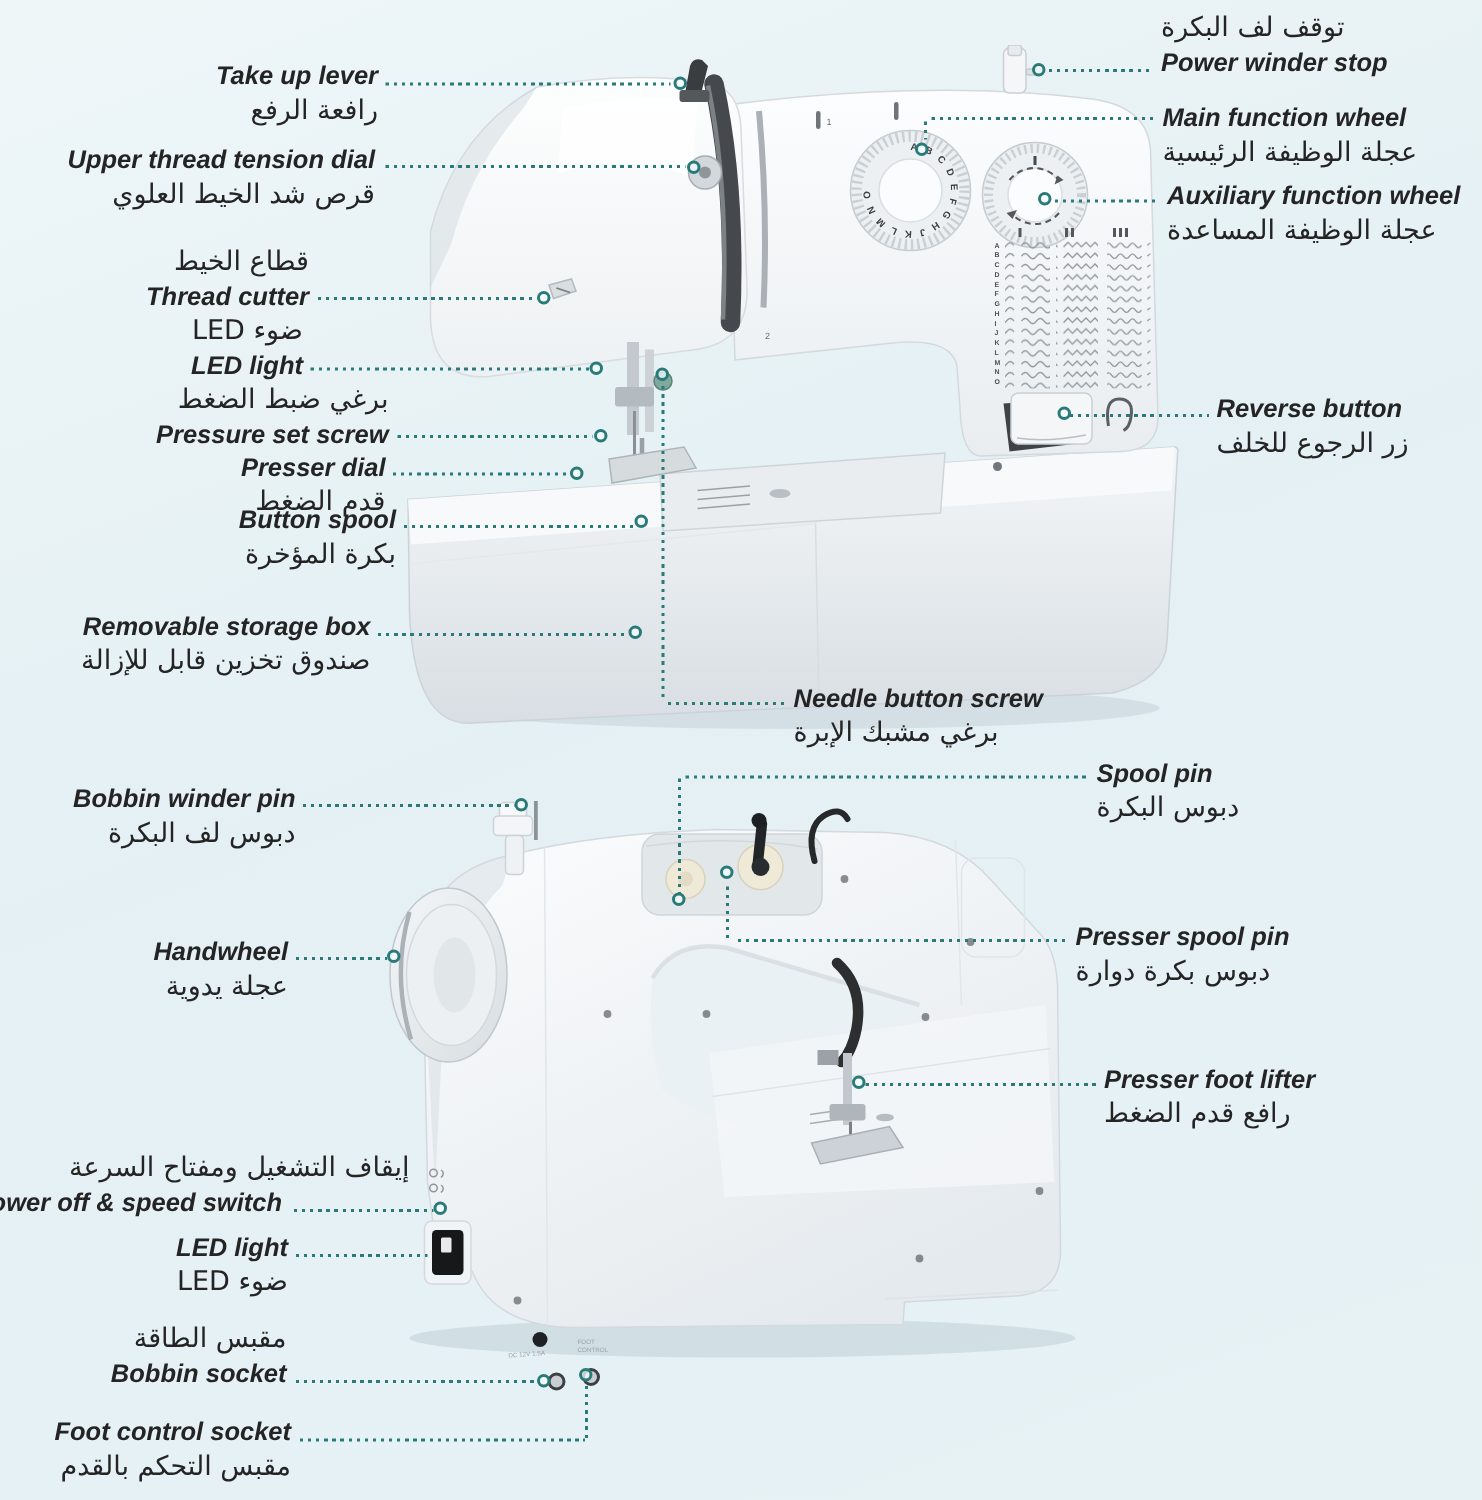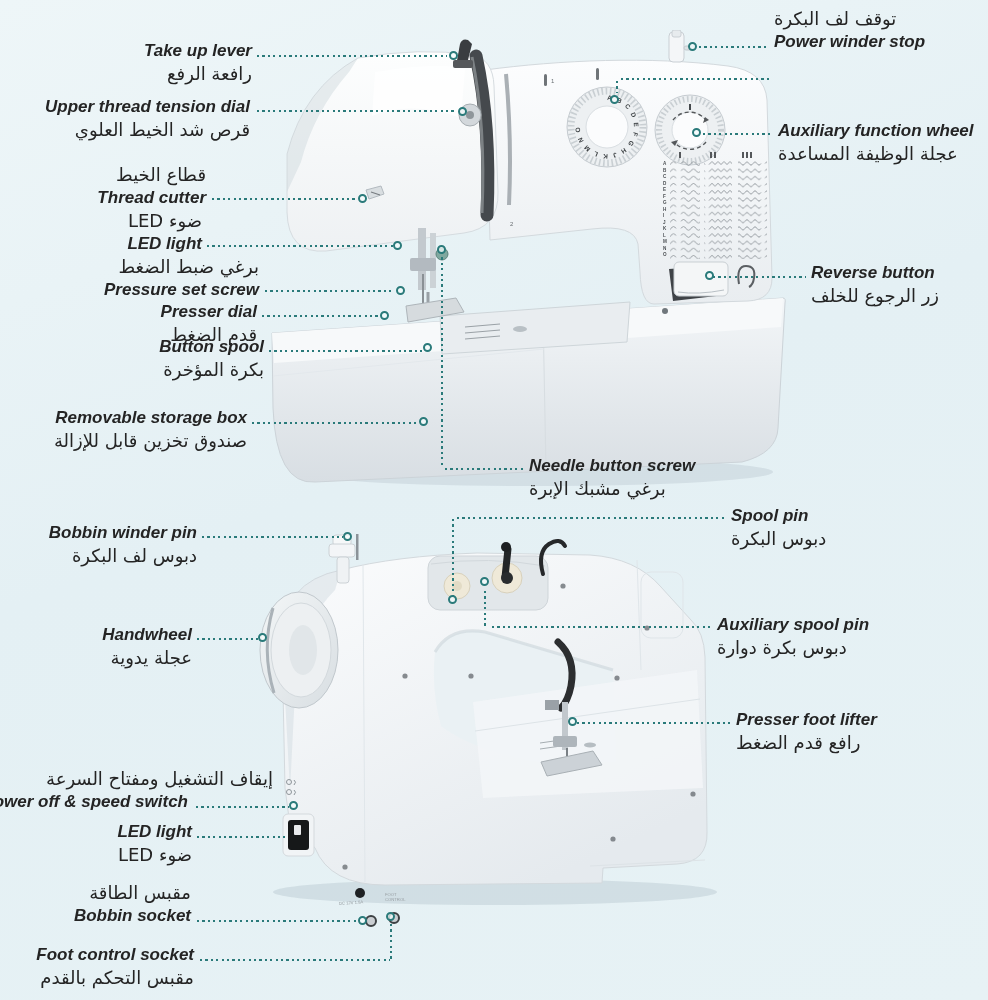--- a/index.html
+++ b/index.html
@@ -403,20 +403,24 @@
     <span class="ar">بكرة المؤخرة</span>
   </div>
   <div class="label r-al" style="right:741px;top:407px">
     <span class="en">Removable storage box</span>
     <span class="ar">صندوق تخزين قابل للإزالة</span>
   </div>
   <div class="label l-al" style="left:774px;top:6px">
     <span class="ar">توقف لف البكرة</span>
     <span class="en">Power winder stop</span>
   </div>
+  <div class="label l-al" style="left:775px;top:68px">
+    <span class="en">Main function wheel</span>
+    <span class="ar">عجلة الوظيفة الرئيسية</span>
+  </div>
   <div class="label l-al" style="left:778px;top:120px">
     <span class="en">Auxiliary function wheel</span>
     <span class="ar">عجلة الوظيفة المساعدة</span>
   </div>
   <div class="label l-al" style="left:811px;top:262px">
     <span class="en">Reverse button</span>
     <span class="ar">زر الرجوع للخلف</span>
   </div>
   <div class="label l-al" style="left:529px;top:455px">
     <span class="en">Needle button screw</span>
@@ -428,21 +432,21 @@
   </div>
   <div class="label l-al" style="left:731px;top:505px">
     <span class="en">Spool pin</span>
     <span class="ar">دبوس البكرة</span>
   </div>
   <div class="label r-al" style="right:796px;top:624px">
     <span class="en">Handwheel</span>
     <span class="ar">عجلة يدوية</span>
   </div>
   <div class="label l-al" style="left:717px;top:614px">
-    <span class="en">Auxiliary spool pin</span>
+    <span class="en">Presser spool pin</span>
     <span class="ar">دبوس بكرة دوارة</span>
   </div>
   <div class="label l-al" style="left:736px;top:709px">
     <span class="en">Presser foot lifter</span>
     <span class="ar">رافع قدم الضغط</span>
   </div>
   <div class="label r-al" style="right:715px;top:766px">
     <span class="ar">إيقاف التشغيل ومفتاح السرعة</span>
     <span class="en" style="padding-right:85px">Power off &amp; speed switch</span>
   </div>

